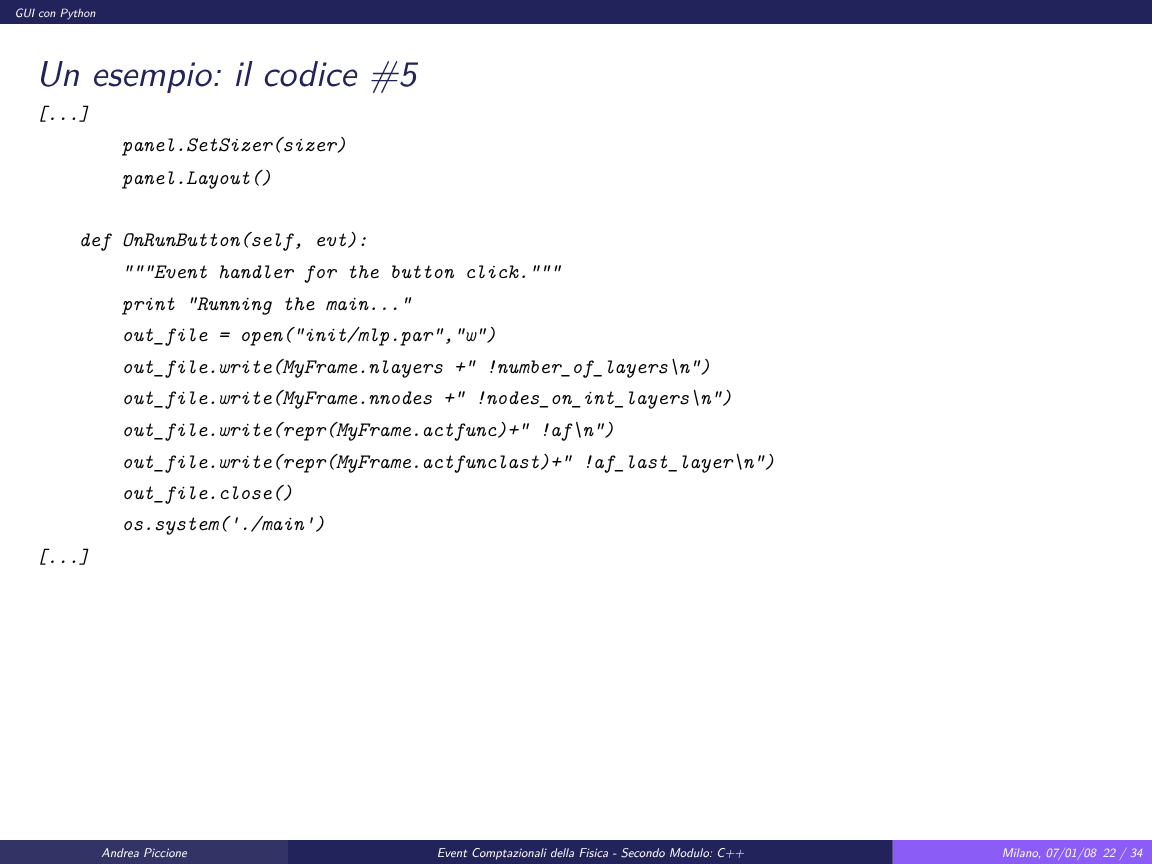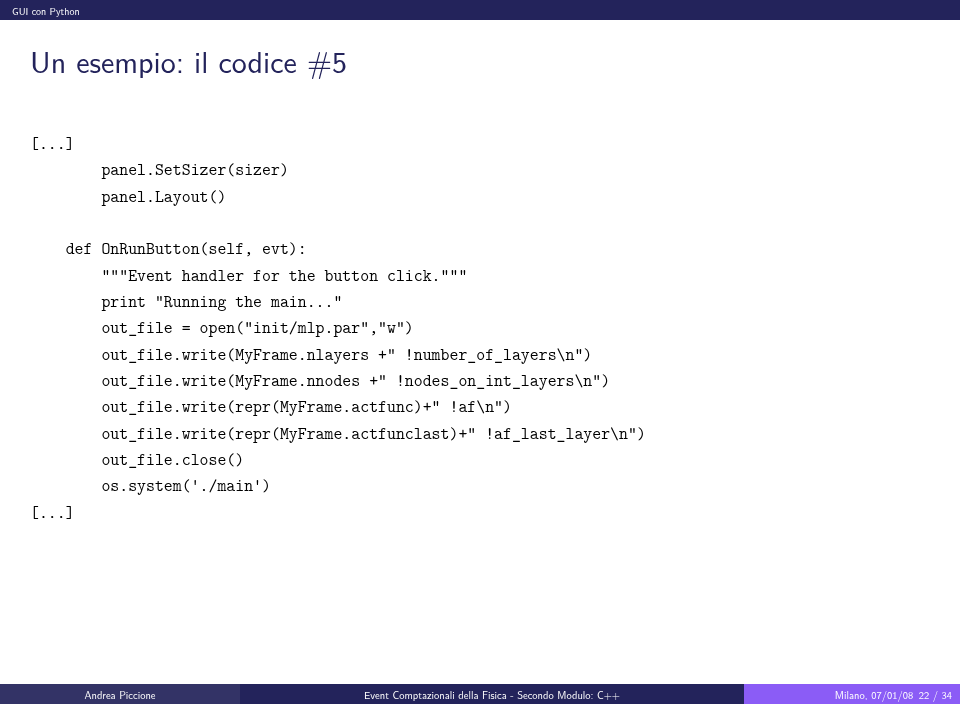--- a/index.html
+++ b/index.html
@@ -1,15 +1,15 @@
 <!DOCTYPE html>
 <html><head>
 <meta charset="utf-8">
 <style>
-  * { margin: 0; padding: 0; box-sizing: border-box; }
+  * { margin: 0; padding: 0; box-sizing: border-box; font-style: italic; }
   body {
     width: 960px;
     height: 720px;
     background: #fff;
     font-family: "Latin Modern Sans", "Computer Modern Sans", sans-serif;
     position: relative;
     overflow: hidden;
   }
   .topbar {
     position: absolute;
@@ -31,32 +31,31 @@
     top: 20px;
     left: 0;
     width: 100%;
     height: 680px;
     padding: 18px 30px 0 30px;
   }
   .title {
     color: #23235b;
     font-size: 30px;
     font-weight: 400;
-    margin-bottom: 48px;
   }
   .code {
     font-family: "Latin Modern Mono", "Courier New", monospace;
     font-size: 17px;
     line-height: 1.55;
     white-space: pre;
     color: #000;
   }
   .footer {
     position: absolute;
-    bottom: 16px; left: 0;
+    bottom: 0; left: 0;
     width: 100%;
     height: 20px;
     display: flex;
     font-size: 10.5px;
   }
   .footer-left {
     flex: 0 0 240px;
     background: #333366;
     color: #fff;
     display: flex;

